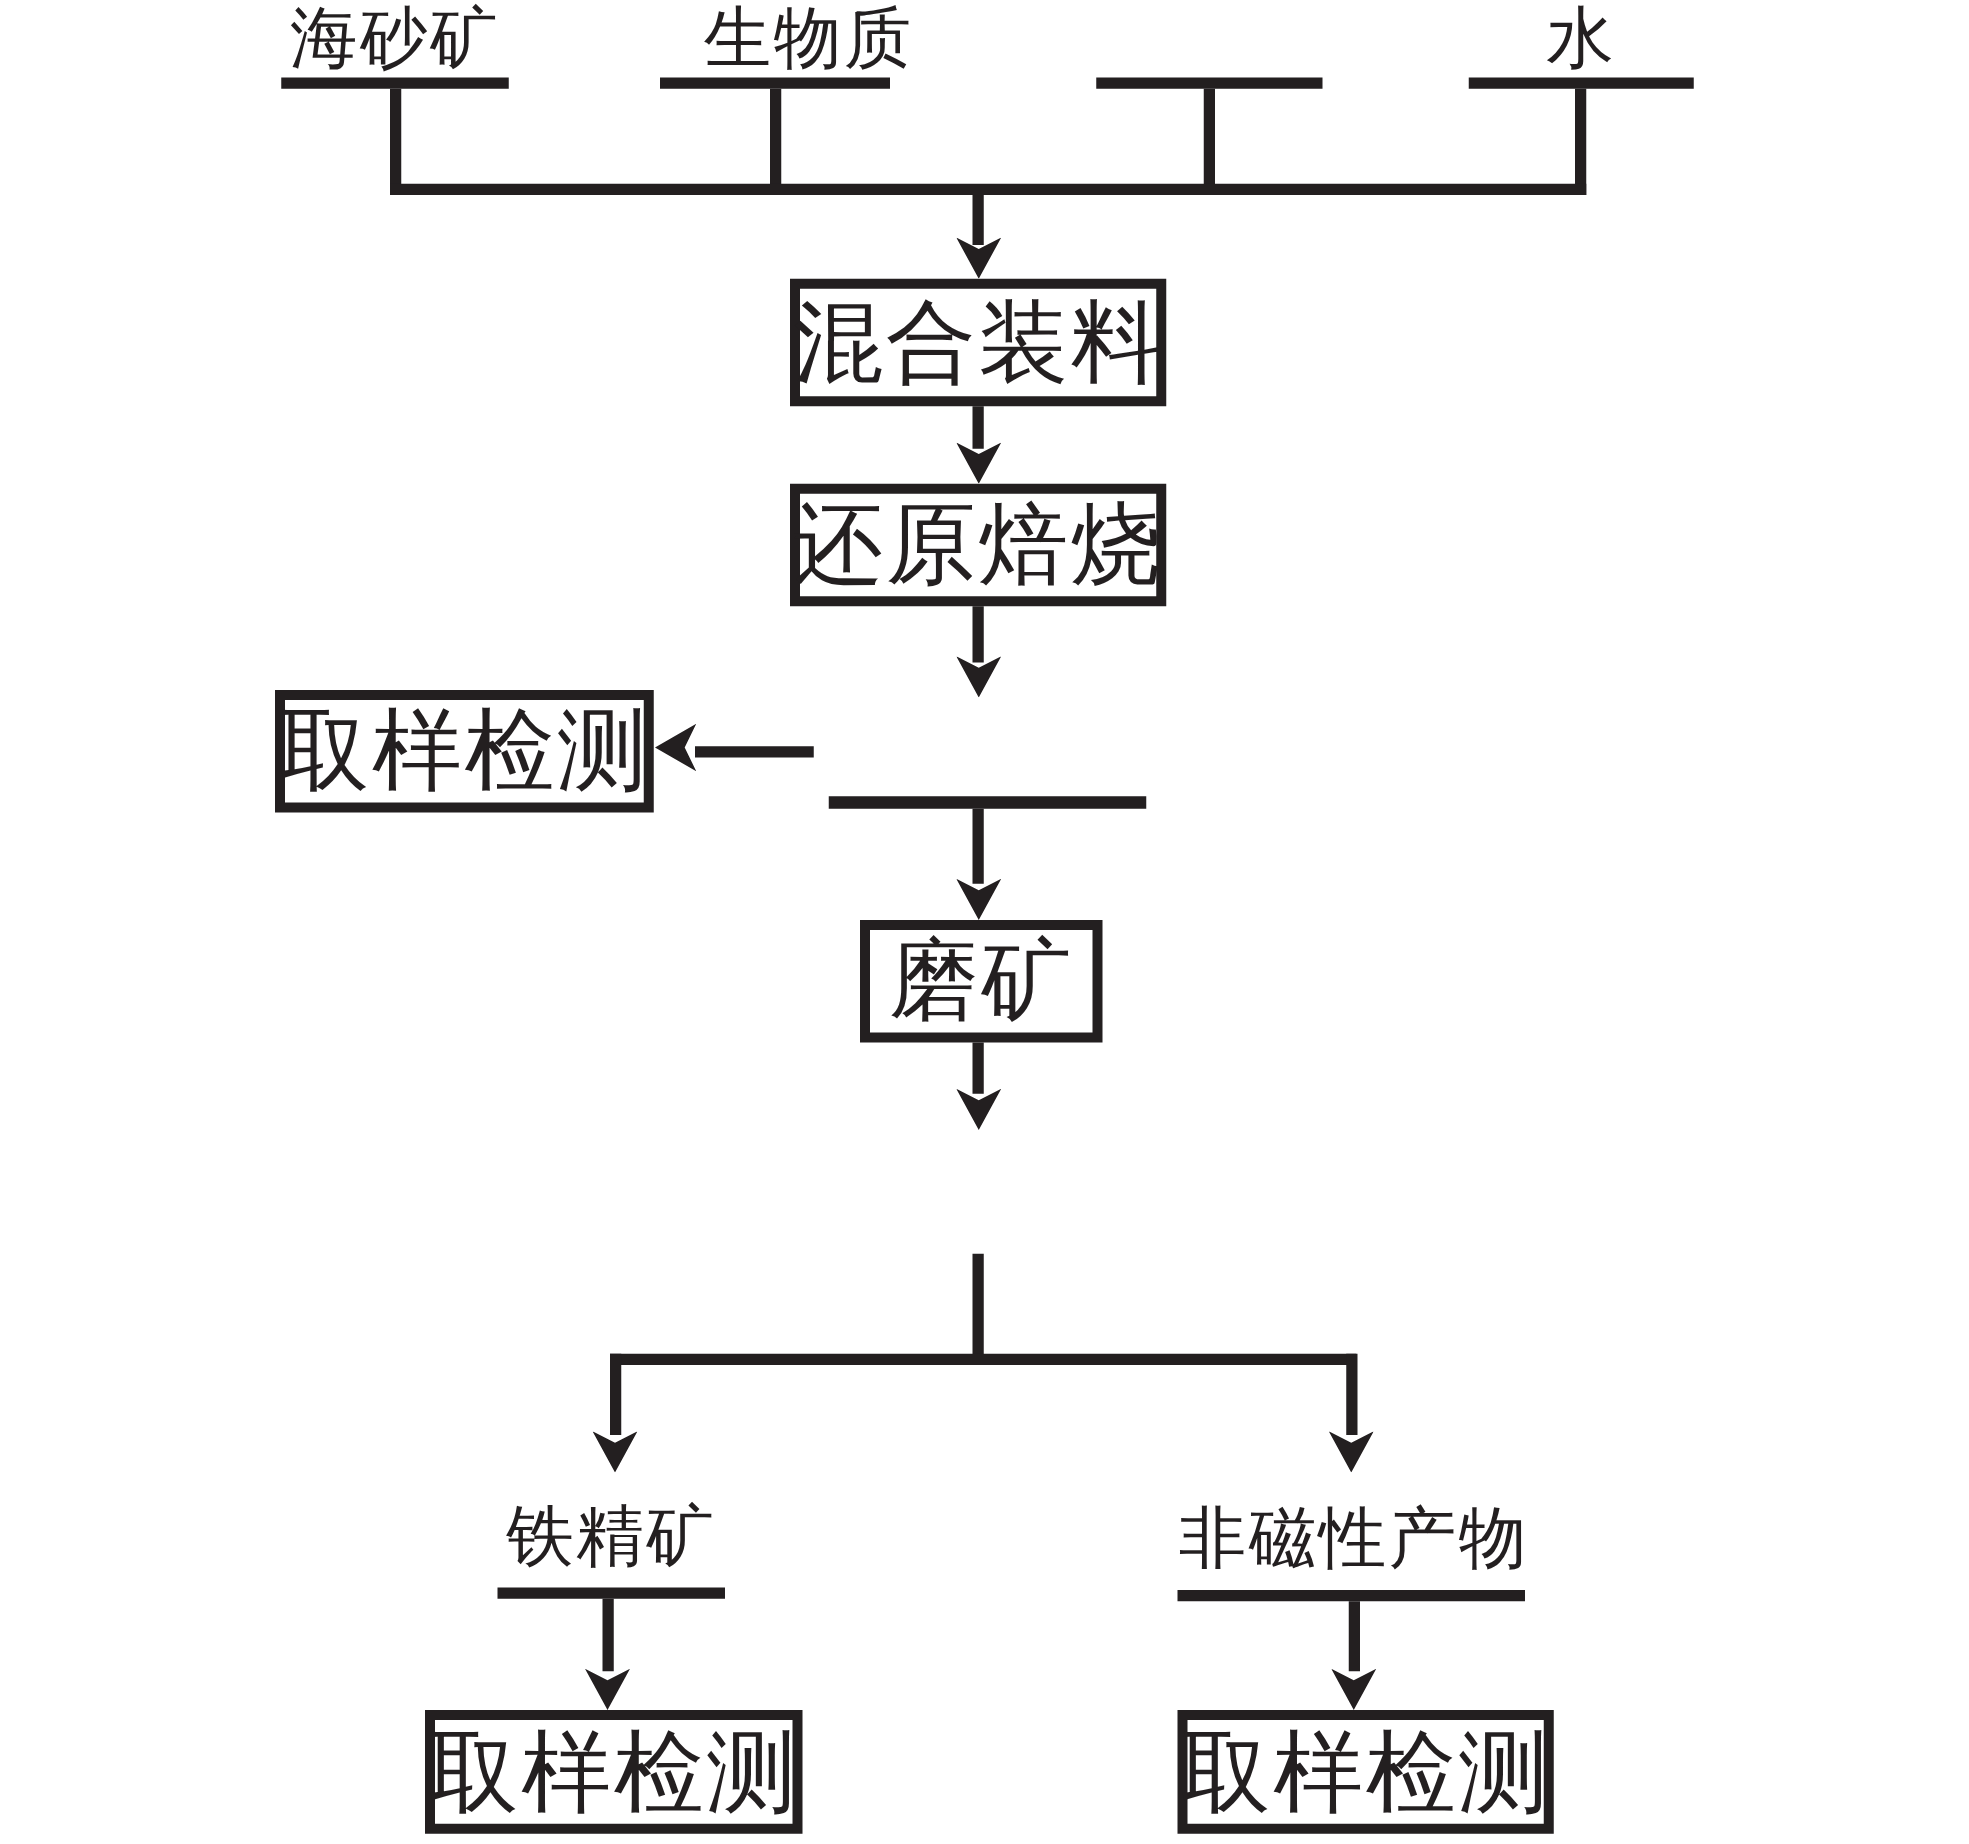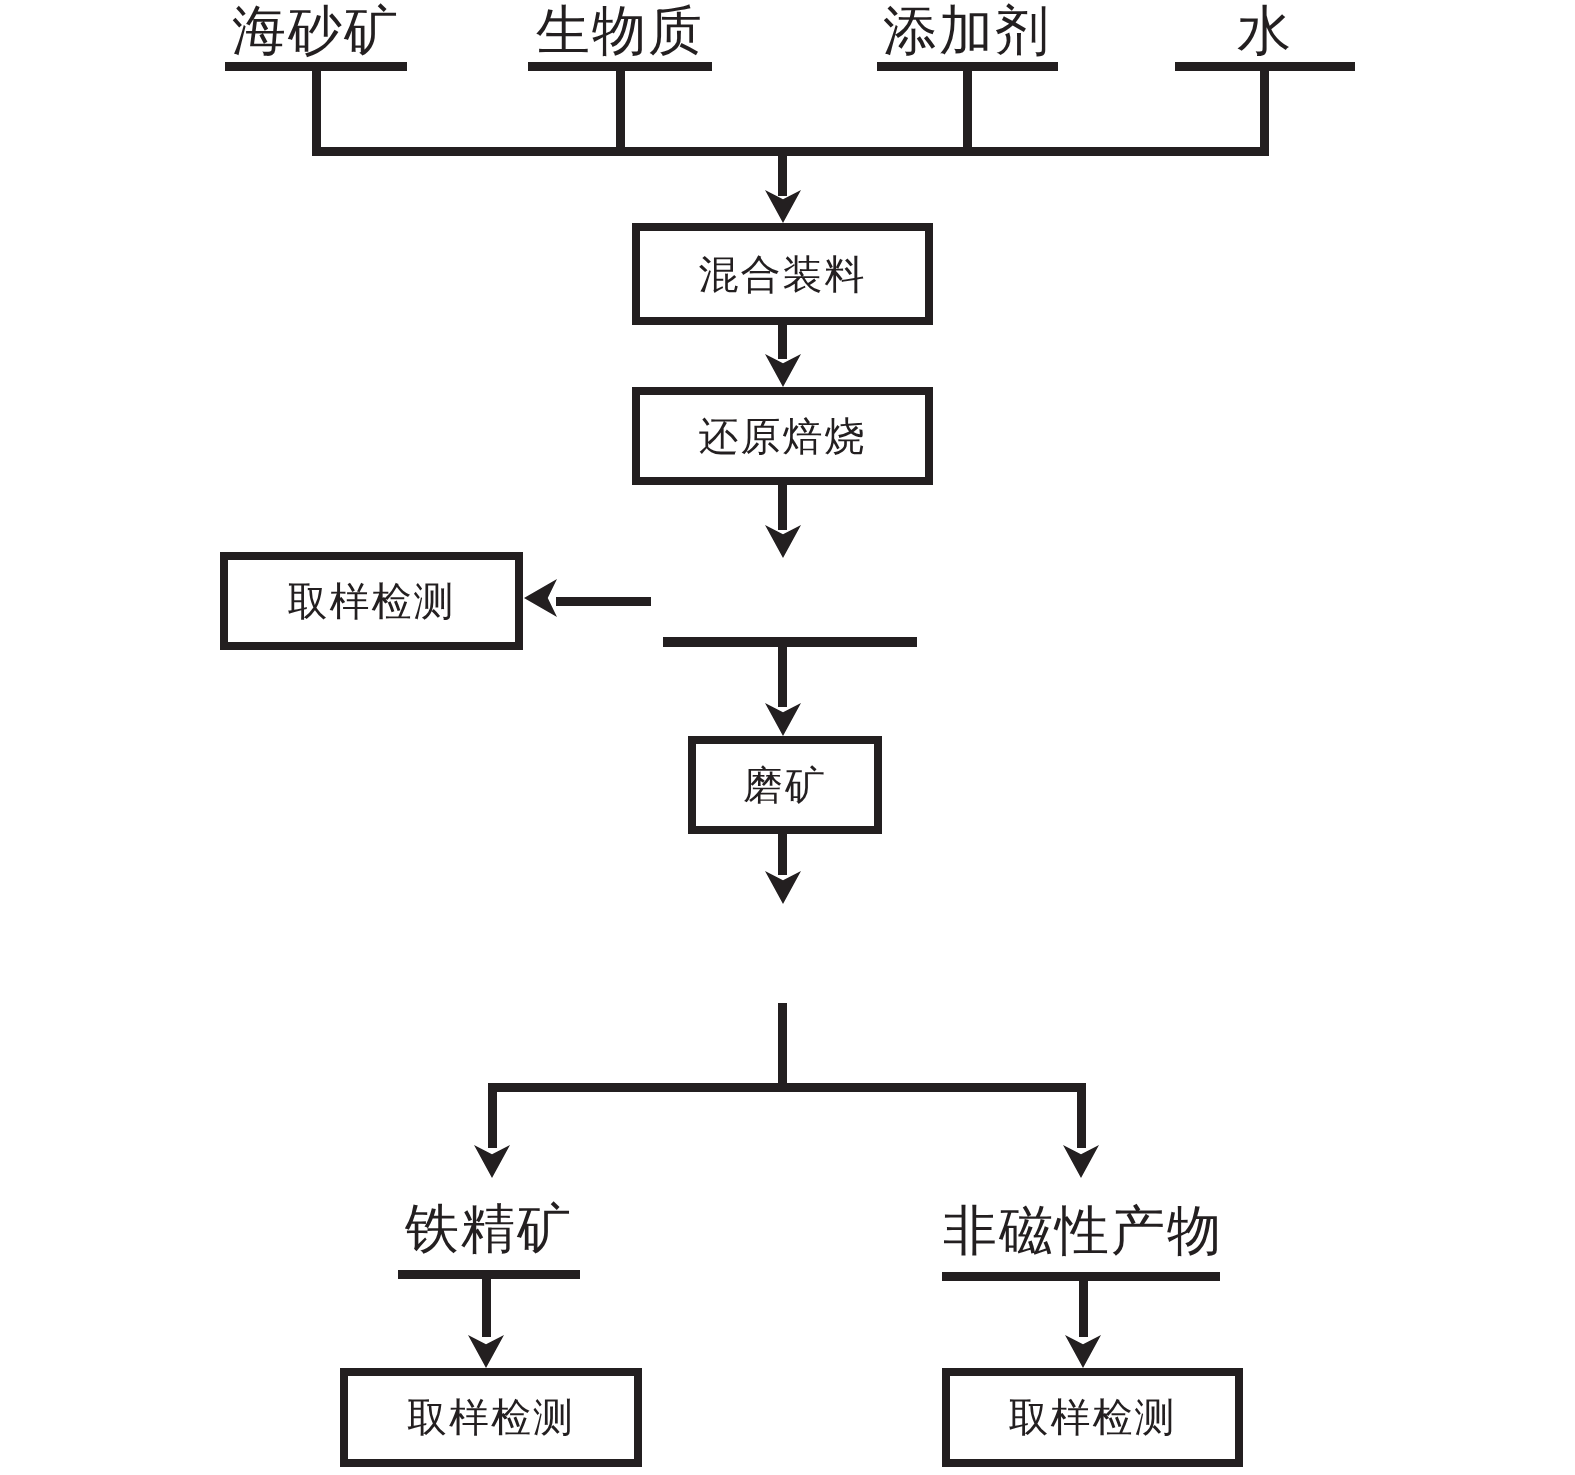--- a/index.html
+++ b/index.html
@@ -15,21 +15,21 @@
   .hline,.vline,.underline{position:absolute;background:var(--ink,#231f20);}
   .underline{height:9px;}
   .box{
     position:absolute;
     box-sizing:border-box;
     border:8px solid var(--ink,#231f20);
     background:#ffffff;
     display:flex;
     align-items:center;
     justify-content:center;
-    font-size:40px;
+    font-size:72px;
     letter-spacing:2px;
     white-space:nowrap;
   }
   .lbl{
     position:absolute;
     font-size:54px;
     line-height:58px;
     letter-spacing:2px;
     white-space:nowrap;
     transform:translateX(-50%);
@@ -44,22 +44,21 @@
     background:var(--ink,#231f20);
     clip-path:polygon(100% 0,72% 50%,100% 100%,0 50%);
   }
 </style>
 </head>
 <body style="background: rgb(255, 255, 255);">
 
 <div class="canvas">
 
   <div class="lbl" style="left:316px;top:2px;">海砂矿</div>
-  <div class="lbl" style="left:620px;top:2px;">生物质</div>
-  <div class="lbl" style="left:967px;top:2px;">添加剂</div>
+  <div class="lbl" style="left:647px;top:2px;">生物质</div>
   <div class="lbl" style="left:1265px;top:2px;">水</div>
 
   <div class="underline" style="left:225px;top:62px;width:182px;"></div>
   <div class="underline" style="left:528px;top:62px;width:184px;"></div>
   <div class="underline" style="left:877px;top:62px;width:181px;"></div>
   <div class="underline" style="left:1175px;top:62px;width:180px;"></div>
 
   <div class="vline" style="left:312px;top:71px;width:9px;height:85px;"></div>
   <div class="vline" style="left:616px;top:71px;width:9px;height:85px;"></div>
   <div class="vline" style="left:963px;top:71px;width:9px;height:85px;"></div>

